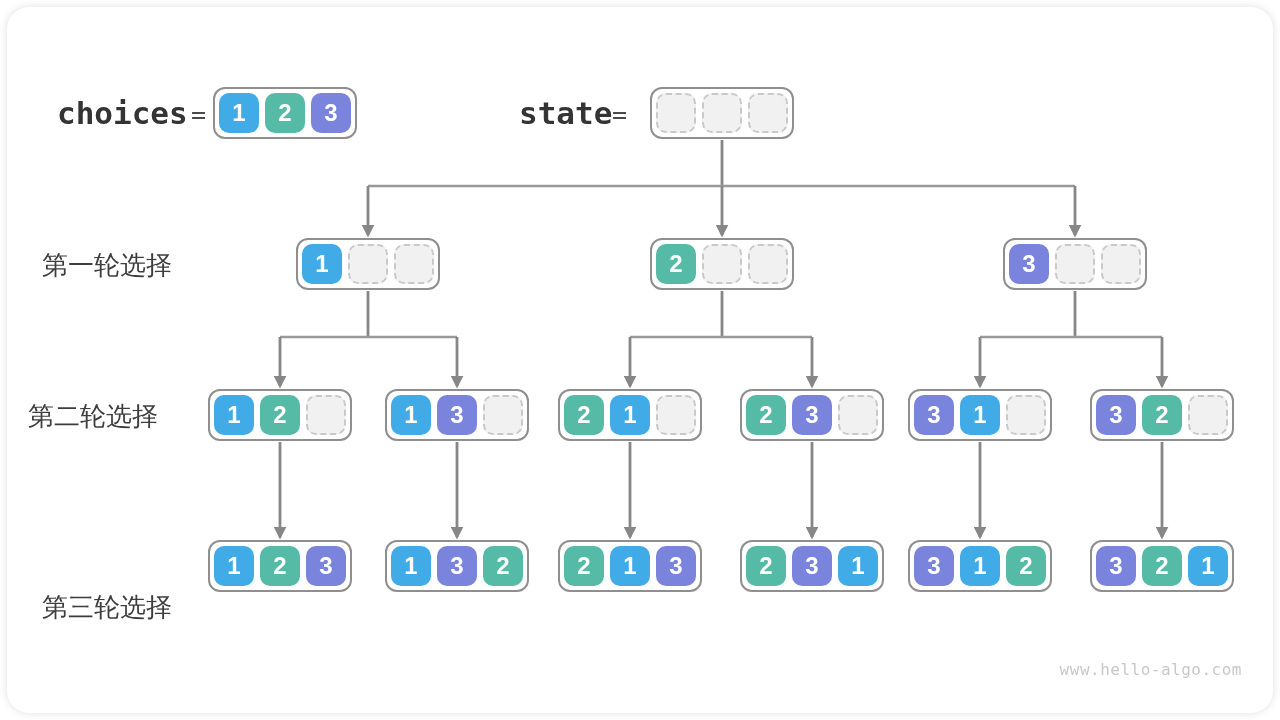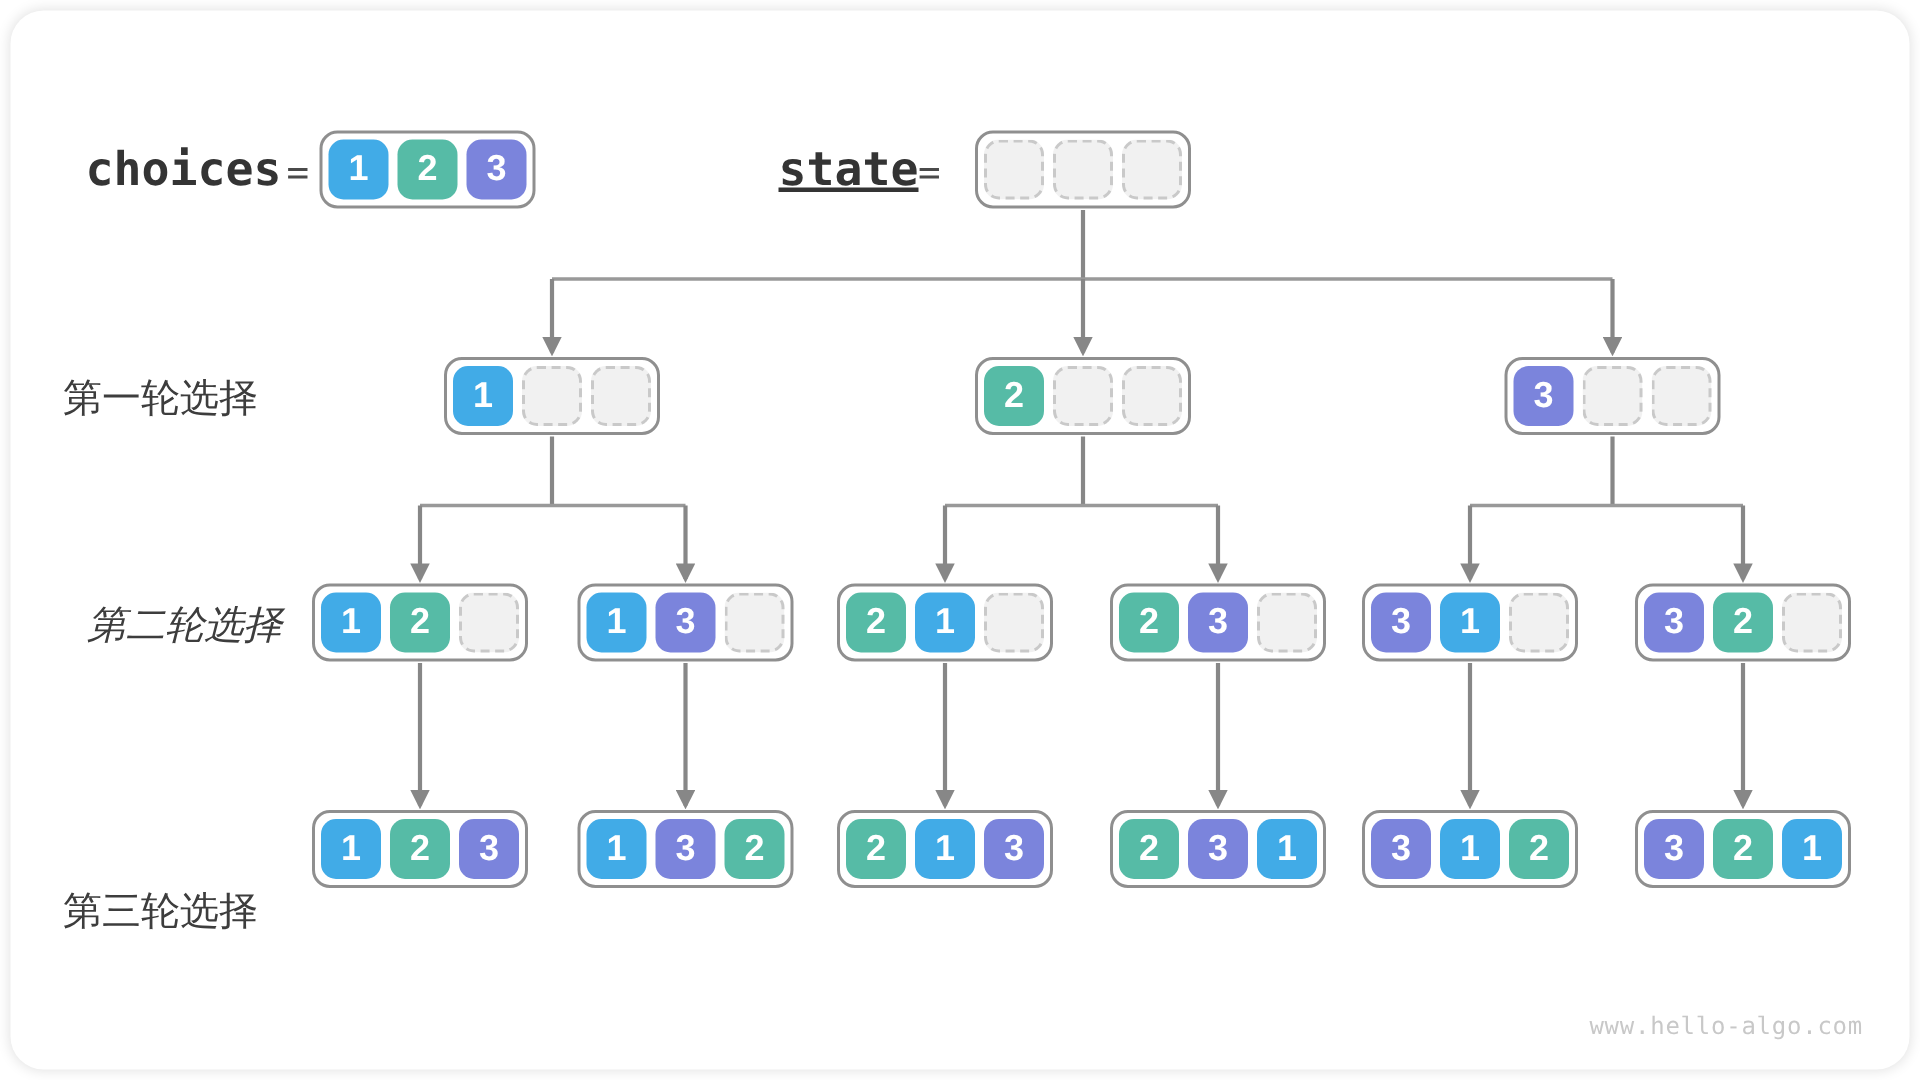--- a/index.html
+++ b/index.html
@@ -28,30 +28,30 @@
   <div class="card"></div>
 
   <div class="abs legend-label mono" style="left:57px;top:95px;">choices</div>
   <div class="abs legend-eq mono" style="left:191px;top:100px;">=</div>
   <div class="abs" style="left:213px;top:87px;" id="choices-node-slot"><div class="node">
         <div class="cell v1">1</div>
         <div class="cell v2">2</div>
         <div class="cell v3">3</div>
       </div></div>
 
-  <div class="abs legend-label mono" style="left:519px;top:95px;text-decoration:underline;">state</div>
+  <div class="abs legend-label mono" style="left:519px;top:95px;">state</div>
   <div class="abs legend-eq mono" style="left:612px;top:100px;">=</div>
   <div class="abs" style="left:650px;top:87px;" id="state-node-slot"><div class="node">
         <div class="cell empty"></div>
         <div class="cell empty"></div>
         <div class="cell empty"></div>
       </div></div>
 
   <div class="abs row-label" style="left:42px;top:249px;">第一轮选择</div>
-  <div class="abs row-label" style="left:58px;top:400px;font-style:italic;">第二轮选择</div>
+  <div class="abs row-label" style="left:28px;top:400px;">第二轮选择</div>
   <div class="abs row-label" style="left:42px;top:551px;margin-top:40px;">第三轮选择</div>
 
   <svg id="connectors" width="1280" height="720">
     <defs>
       <marker id="arrowhead" markerUnits="userSpaceOnUse" markerWidth="13" markerHeight="13" viewBox="0 0 10 10" refX="8" refY="5" orient="auto">
         <path d="M0,0 L10,5 L0,10 Z" fill="#878787"></path>
       </marker>
     </defs>
     <g id="connector-paths">
         <path d="M 722 140 V 186" stroke="#878787" stroke-width="2.8" fill="none"></path>
@@ -151,14 +151,14 @@
         <div class="cell v1">1</div>
         <div class="cell v2">2</div>
       </div>
       <div class="node centered abs" style="left: 1162px; top: 540px;">
         <div class="cell v3">3</div>
         <div class="cell v2">2</div>
         <div class="cell v1">1</div>
       </div>
     </div>
 
-  <div class="abs watermark mono" style="right:38px;top:674px;margin-left:33px;">www.hello-algo.com</div>
+  <div class="abs watermark mono" style="right:38px;top:660px;margin-left:33px;">www.hello-algo.com</div>
 </div>
 
 </body></html>

